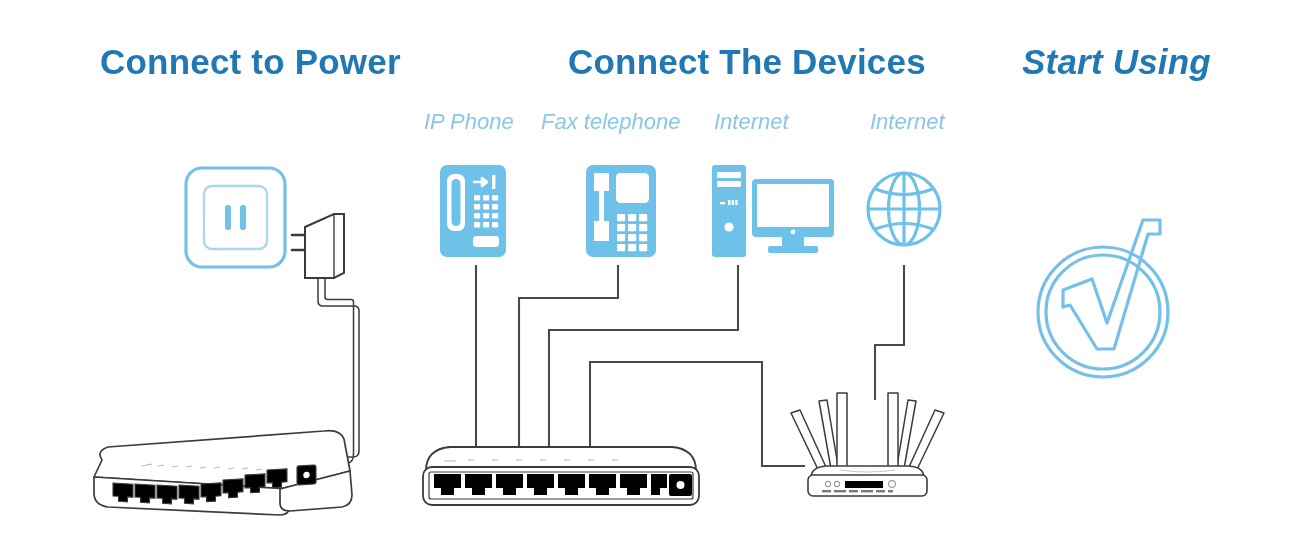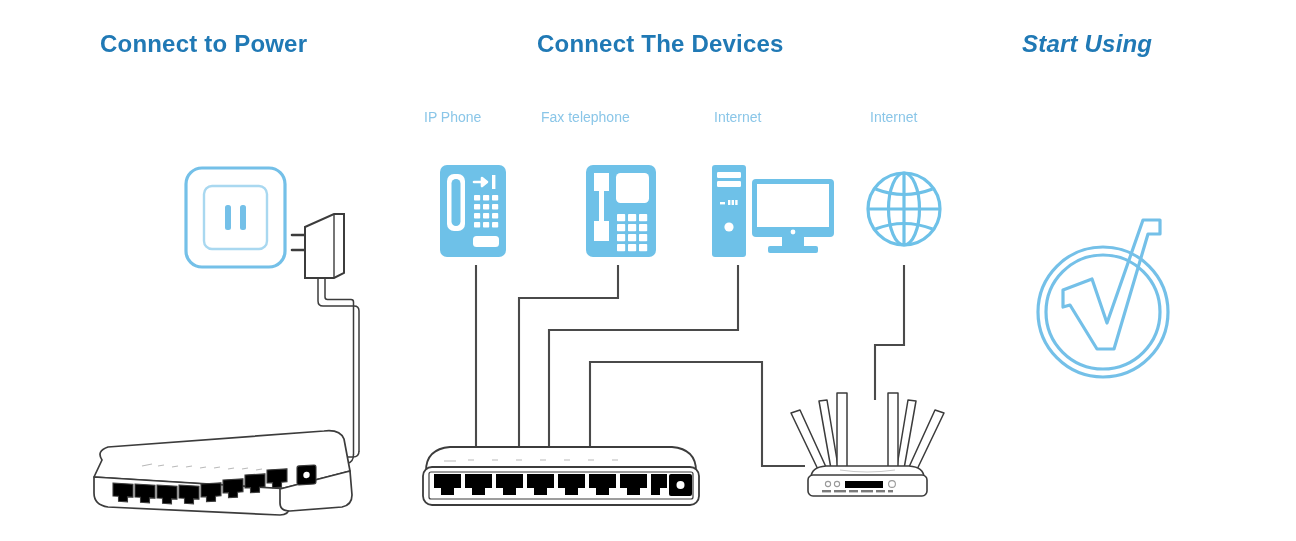--- a/index.html
+++ b/index.html
@@ -17,37 +17,39 @@
   }
   #stage {
     position: relative;
     width: 1296px;
     height: 541px;
     background: #ffffff;
   }
   .heading {
     position: absolute;
     color: #2079b5;
-    font-size: 24px;
+    font-size: 35px;
     font-weight: bold;
     letter-spacing: 0.2px;
     white-space: nowrap;
     font-family: "Liberation Sans", sans-serif;
+    margin-top: 12px;
   }
   #h-power   { left: 100px; top: 30px; }
-  #h-devices { left: 537px; top: 30px; text-align: right; }
+  #h-devices { left: 568px; top: 30px; text-align: right; }
   #h-start   { left: 1022px; top: 30px; font-style: italic; }
 
   .devlabel {
     position: absolute;
     color: #8ac6e8;
-    font-size: 14px;
+    font-size: 22px;
     font-weight: normal;
     white-space: nowrap;
     font-family: "Liberation Sans", sans-serif;
+    font-style: italic;
   }
   #l-ipphone  { left: 424px; top: 109px; }
   #l-fax      { left: 541px; top: 109px; }
   #l-computer { left: 714px; top: 109px; }
   #l-internet { left: 852px; top: 109px; margin-left: 18px; }
 
   .art { position: absolute; }
   svg { display: block; overflow: visible; }
 </style>
 </head>

